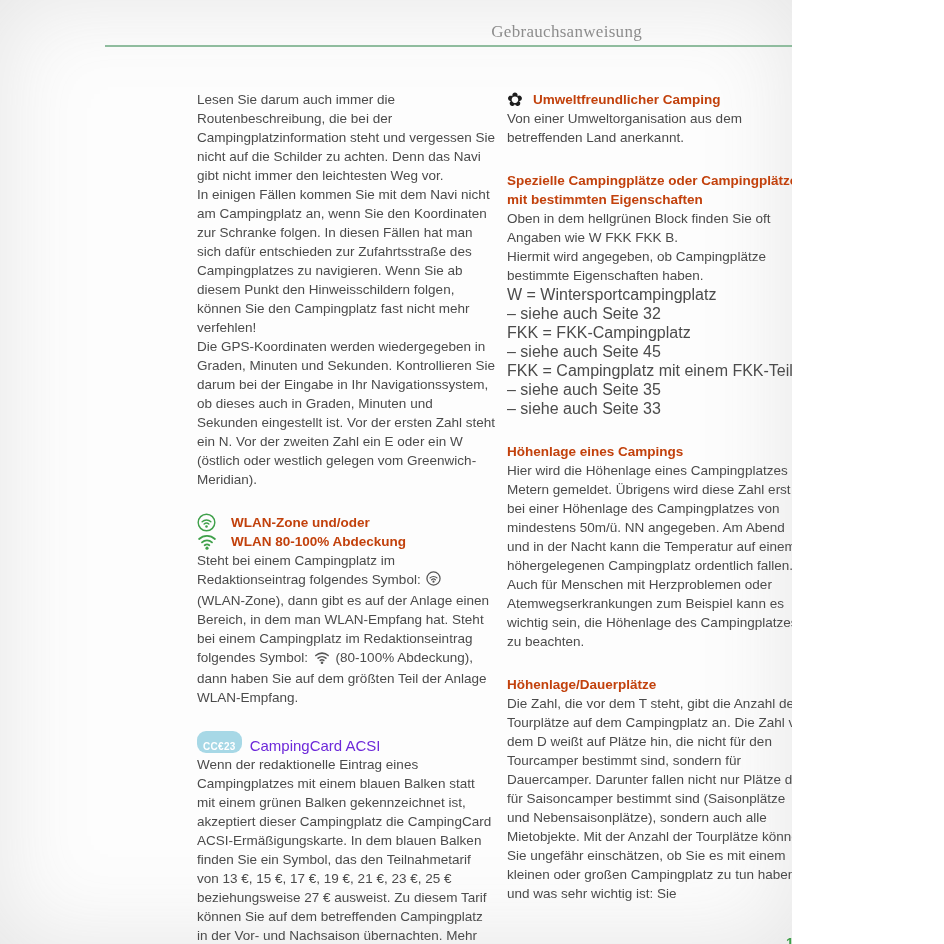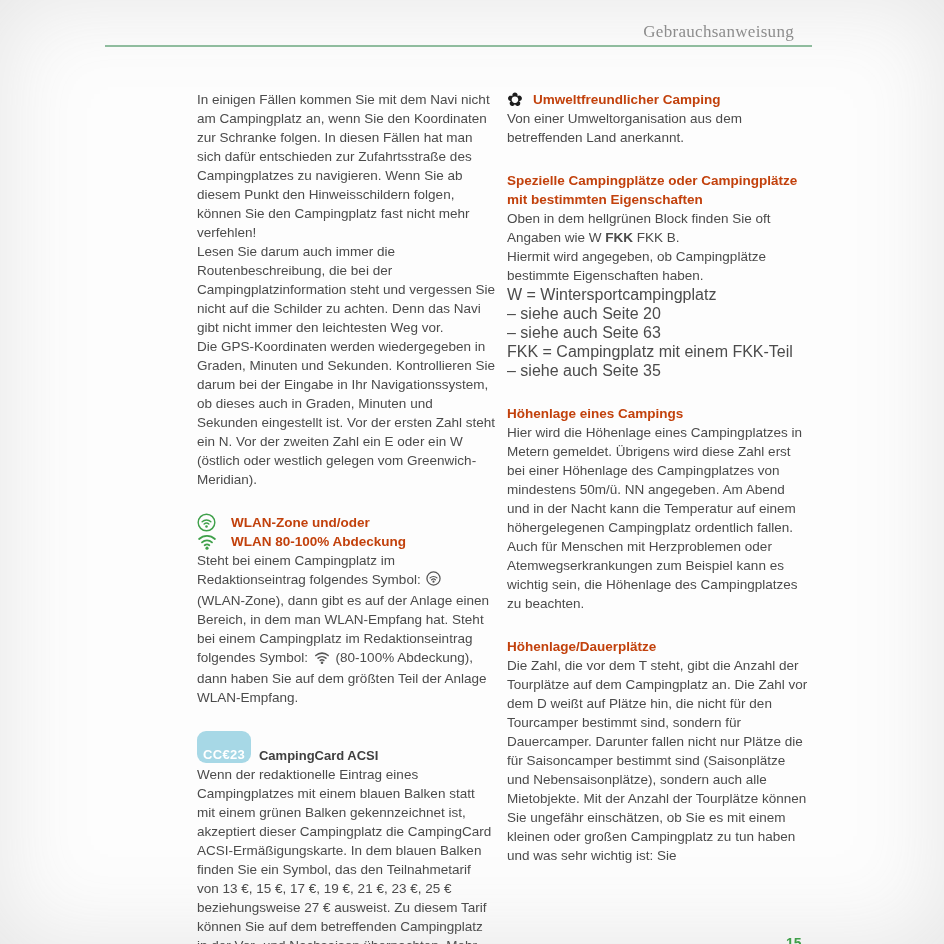--- a/index.html
+++ b/index.html
@@ -1,18 +1,18 @@
 <!DOCTYPE html>
 <html><head>
 <meta charset="utf-8">
 <style>
   html,body { margin:0; padding:0; background:#ffffff; }
   .page {
     position:relative;
-    width:944px; height:944px;
+    width:792px; height:944px;
     background:#fdfdfd;
     overflow:hidden;
     font-family:"Liberation Sans", sans-serif;
     color:#4b4b4b;
     box-shadow: inset 0 0 90px rgba(120,120,120,0.18);
   }
   .header-title {
     position:absolute; top:22px; right:150px;
     font-family:"Liberation Serif", serif;
     font-size:17px; color:#8d8d8d; letter-spacing:0.3px;
@@ -23,31 +23,31 @@
   }
   .col { position:absolute; top:90px; }
   .col-left  { left:197px; width:298px; }
   .col-right { left:507px; width:302px; }
   p { margin:0; font-size:13.5px; line-height:19px; }
   .section { margin-top:24px; }
   .heading {
     color:#c2410c; font-weight:bold;
     font-size:13.5px; line-height:19px;
   }
-  .heading-teal { color:#404040; font-weight:bold; font-size:13px; line-height:19px; }
-  .bold { font-weight:bold; }
+  .heading-teal { color:#6d28d9; font-weight:normal; font-size:15px; line-height:19px; }
+  .bold { font-weight:normal; }
   .icon-heading-row { display:flex; align-items:center; }
   .icon-cell { width:34px; flex:0 0 34px; display:flex; align-items:center; }
   .wifi-svg { display:inline-block; vertical-align:-2px; }
   .inline-icon { display:inline-block; vertical-align:-2px; margin:0 2px; }
   .badge {
     display:inline-block;
     background:#a7d8e6; color:#ffffff;
-    font-size:13px; font-weight:bold;
-    border-radius:9px; padding:16px 6px 1px 6px;
+    font-size:10px; font-weight:bold;
+    border-radius:9px; padding:10px 6px 1px 6px;
     letter-spacing:0.3px;
     margin-right:8px;
     vertical-align:1px;
   }
   .flower { font-size:19px; color:#1d1d1d; line-height:19px; margin-right:10px; }
   .list-row { font-size:16px; line-height:19px; }
   .page-number {
     position:absolute; left:786px; top:935px;
     color:#3fa04a; font-weight:bold; font-size:14px;
   }
@@ -55,22 +55,22 @@
 </head>
 <body>
 
 <div class="page">
 
   <div class="header-title">Gebrauchsanweisung</div>
   <div class="header-rule"></div>
 
   <div class="col col-left">
 
+    <p>Lesen Sie darum auch immer die Routenbeschreibung, die bei der Campingplatzinformation steht und vergessen Sie nicht auf die Schilder zu achten. Denn das Navi gibt nicht immer den leichtesten Weg vor.</p>
     <p>In einigen Fällen kommen Sie mit dem Navi nicht am Campingplatz an, wenn Sie den Koordinaten zur Schranke folgen. In diesen Fällen hat man sich dafür entschieden zur Zufahrtsstraße des Campingplatzes zu navigieren. Wenn Sie ab diesem Punkt den Hinweisschildern folgen, können Sie den Campingplatz fast nicht mehr verfehlen!</p>
-    <p>Lesen Sie darum auch immer die Routenbeschreibung, die bei der Campingplatzinformation steht und vergessen Sie nicht auf die Schilder zu achten. Denn das Navi gibt nicht immer den leichtesten Weg vor.</p>
     <p>Die GPS-Koordinaten werden wiedergegeben in Graden, Minuten und Sekunden. Kontrollieren Sie darum bei der Eingabe in Ihr Navigationssystem, ob dieses auch in Graden, Minuten und Sekunden eingestellt ist. Vor der ersten Zahl steht ein N. Vor der zweiten Zahl ein E oder ein W (östlich oder westlich gelegen vom Greenwich-Meridian).</p>
 
     <div class="section">
       <div class="icon-heading-row">
         <span class="icon-cell">
           <svg class="wifi-svg" width="19" height="19" viewBox="0 0 24 24">
             <circle cx="12" cy="12" r="10.5" fill="none" stroke="#3fa04a" stroke-width="1.8"></circle>
             <path d="M6.5 11 a8 8 0 0 1 11 0" fill="none" stroke="#3fa04a" stroke-width="1.8" stroke-linecap="round"></path>
             <path d="M9 14 a4.5 4.5 0 0 1 6 0" fill="none" stroke="#3fa04a" stroke-width="1.8" stroke-linecap="round"></path>
             <circle cx="12" cy="17" r="1.6" fill="#3fa04a"></circle>
@@ -124,24 +124,26 @@
       </div>
       <p>Von einer Umweltorganisation aus dem betreffenden Land anerkannt.</p>
     </div>
 
     <div class="section">
       <div class="heading">Spezielle Campingplätze oder Campingplätze mit bestimmten Eigenschaften</div>
       <p><span>Oben in dem hellgrünen Block finden Sie oft Angaben wie W </span><span class="bold">FKK</span><span> FKK B.</span></p>
       <p>Hiermit wird angegeben, ob Campingplätze bestimmte Eigenschaften haben.</p>
       <div>
         <div class="list-row"><span class="bold"></span><span>W = Wintersportcampingplatz</span></div>
-        <div class="list-row"><span class="bold"></span><span>– siehe auch Seite 20</span></div>
-        <div class="list-row"><span class="bold"></span><span>– siehe auch Seite 63</span></div>
+        <div class="list-row"><span class="bold"></span><span>– siehe auch Seite 32</span></div>
+        <div class="list-row"><span class="bold">FKK</span><span> = FKK-Campingplatz</span></div>
+        <div class="list-row"><span class="bold"></span><span>– siehe auch Seite 45</span></div>
         <div class="list-row"><span class="bold"></span><span>FKK = Campingplatz mit einem FKK-Teil</span></div>
         <div class="list-row"><span class="bold"></span><span>– siehe auch Seite 35</span></div>
+        <div class="list-row"><span class="bold"></span><span>– siehe auch Seite 33</span></div>
       </div>
     </div>
 
     <div class="section">
       <div class="heading">Höhenlage eines Campings</div>
       <p>Hier wird die Höhenlage eines Campingplatzes in Metern gemeldet. Übrigens wird diese Zahl erst bei einer Höhenlage des Campingplatzes von mindestens 50m/ü. NN angegeben. Am Abend und in der Nacht kann die Temperatur auf einem höhergelegenen Campingplatz ordentlich fallen. Auch für Menschen mit Herzproblemen oder Atemwegserkrankungen zum Beispiel kann es wichtig sein, die Höhenlage des Campingplatzes zu beachten.</p>
     </div>
 
     <div class="section">
       <div class="heading">Höhenlage/Dauerplätze</div>

